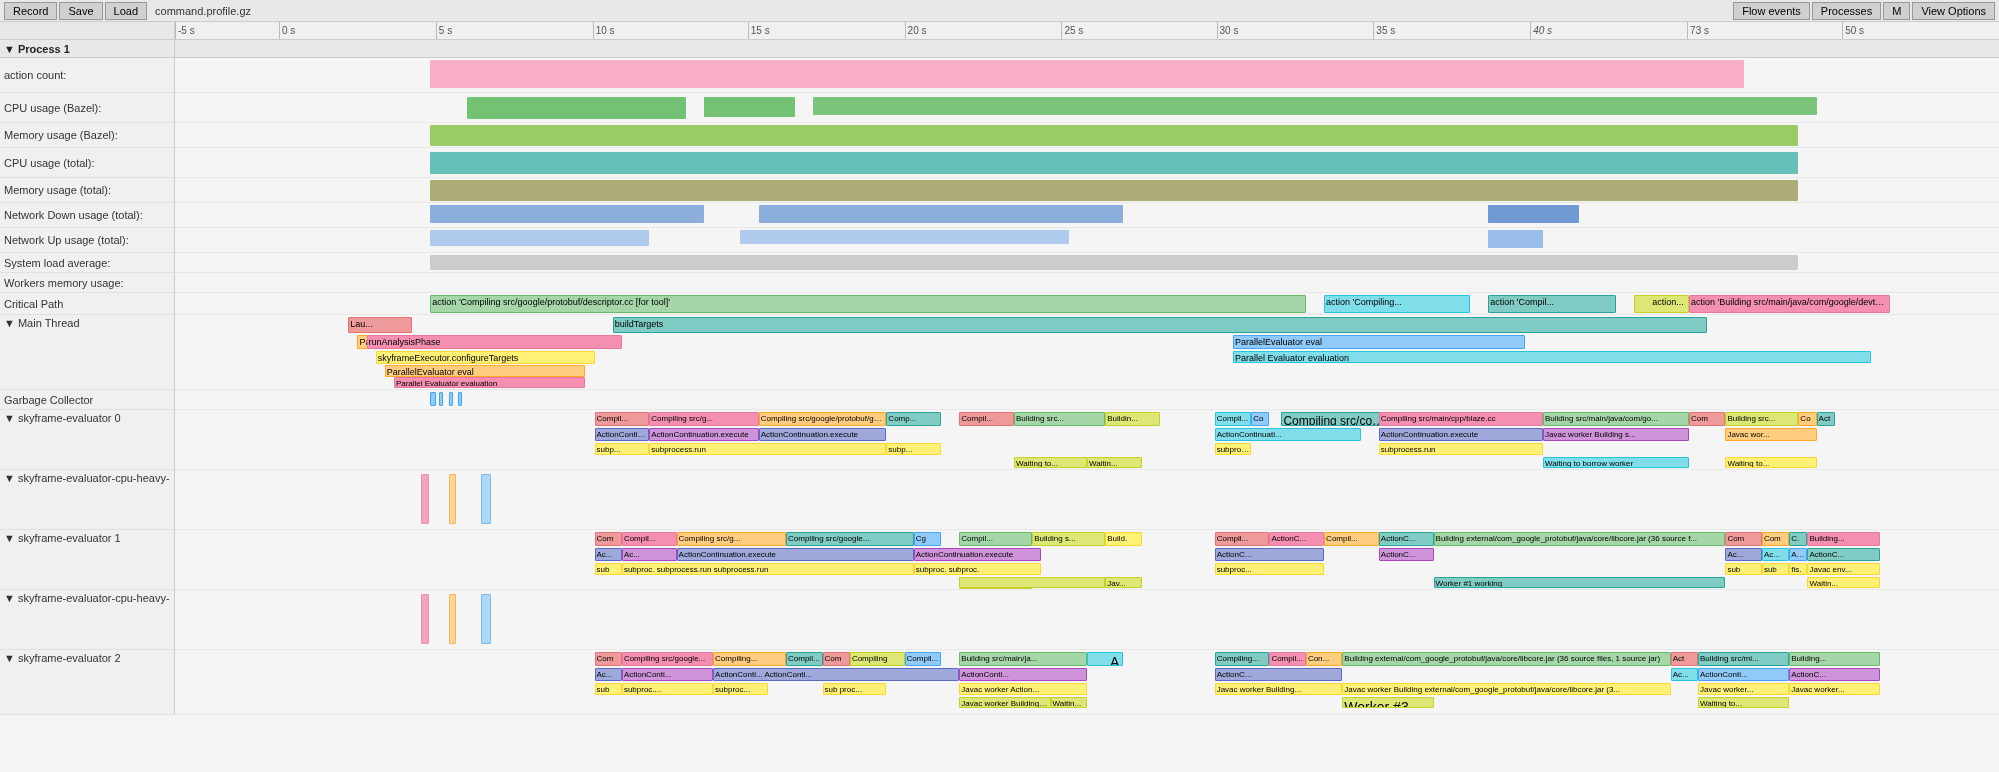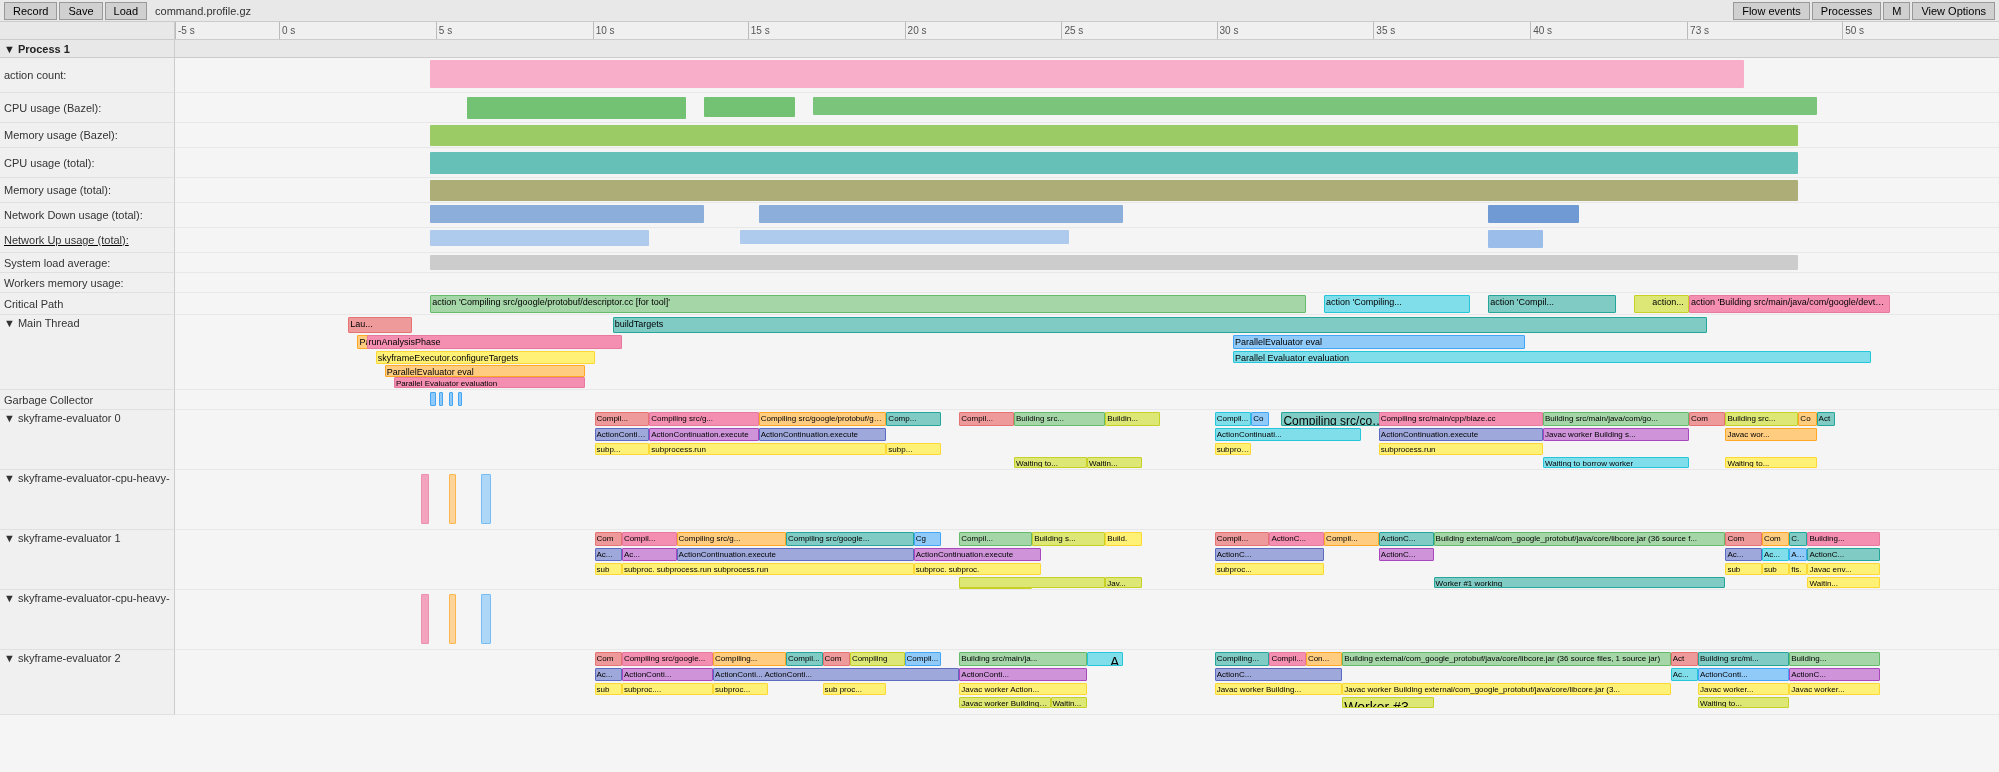--- a/index.html
+++ b/index.html
@@ -217,21 +217,21 @@
 
       <div class="ruler-tick" style="left: 0%;">-5 s</div>
           <div class="ruler-tick" style="left: 5.7%;">0 s</div>
           <div class="ruler-tick" style="left: 14.3%;">5 s</div>
           <div class="ruler-tick" style="left: 22.9%;">10 s</div>
           <div class="ruler-tick" style="left: 31.4%;">15 s</div>
           <div class="ruler-tick" style="left: 40%;">20 s</div>
           <div class="ruler-tick" style="left: 48.6%;">25 s</div>
           <div class="ruler-tick" style="left: 57.1%;">30 s</div>
           <div class="ruler-tick" style="left: 65.7%;">35 s</div>
-          <div class="ruler-tick" style="left: 74.3%;">40 s</div>
+          <div class="ruler-tick" style="left: 74.3%; font-style: italic;">40 s</div>
           <div class="ruler-tick" style="left: 82.9%;">73 s</div>
           <div class="ruler-tick" style="left: 91.4%;">50 s</div>
         </div>
     </div>
 
     <div class="section-header-row">
       <div class="section-header-label">
         <span style="margin-right:3px;">▼</span>
         <span style="font-weight:bold;font-size:11px;">Process 1</span>
       </div>
@@ -278,21 +278,21 @@
 
     <div class="split-row" style="height:25px;flex-shrink:0;">
       <div class="split-label">Network Down usage (total):</div>
       <div class="split-chart" style="height:25px;">
         <div class="metric-bar color-blue" style="left:14%;width:15%;top:2px;height:18px;opacity:0.7;"></div>
         <div class="metric-bar color-blue" style="left:32%;width:20%;top:2px;height:18px;opacity:0.7;"></div>
         <div class="metric-bar color-blue" style="left:72%;width:5%;top:2px;height:18px;opacity:0.9;"></div>
       </div>
     </div>
 
-    <div class="split-row" style="height:25px;flex-shrink:0;text-decoration:underline;">
+    <div class="split-row" style="height:25px;flex-shrink:0;">
       <div class="split-label">Network Up usage (total):</div>
       <div class="split-chart" style="height:25px;">
         <div class="metric-bar color-blue2" style="left:14%;width:12%;top:2px;height:16px;opacity:0.7;"></div>
         <div class="metric-bar color-blue2" style="left:31%;width:18%;top:2px;height:14px;opacity:0.7;"></div>
         <div class="metric-bar color-blue2" style="left:72%;width:3%;top:2px;height:18px;opacity:0.9;"></div>
       </div>
     </div>
 
     <div class="split-row" style="height:20px;flex-shrink:0;">
       <div class="split-label">System load average:</div>

